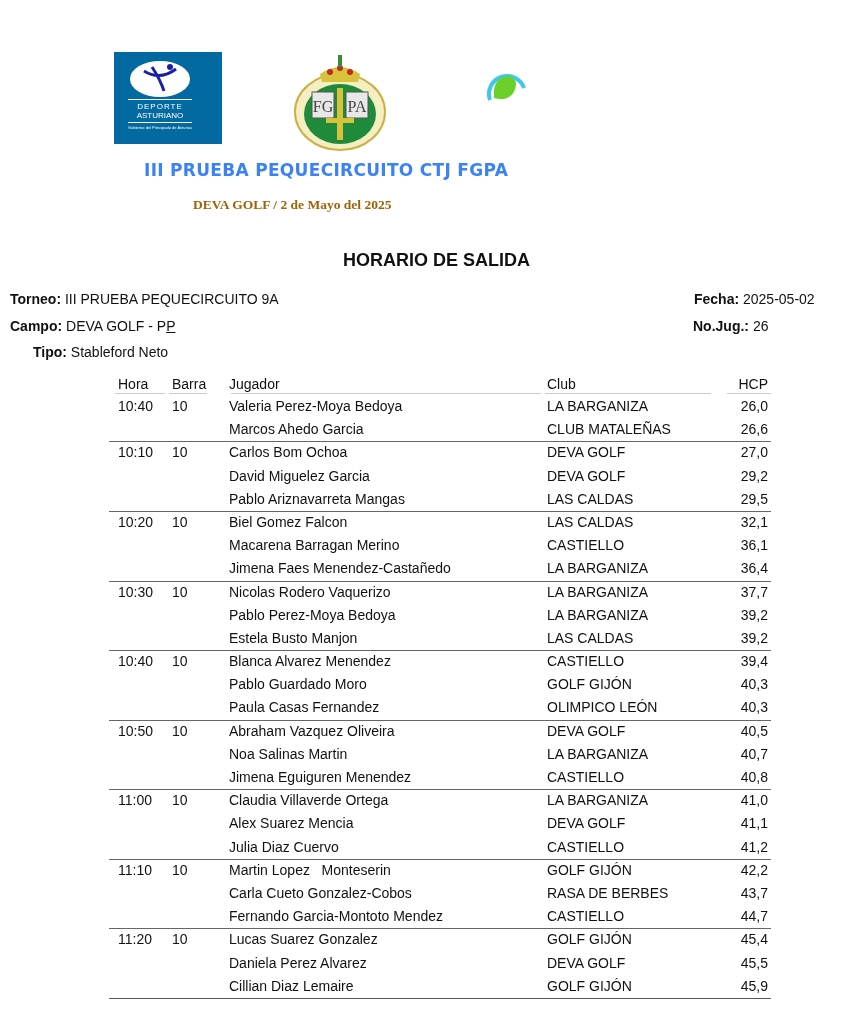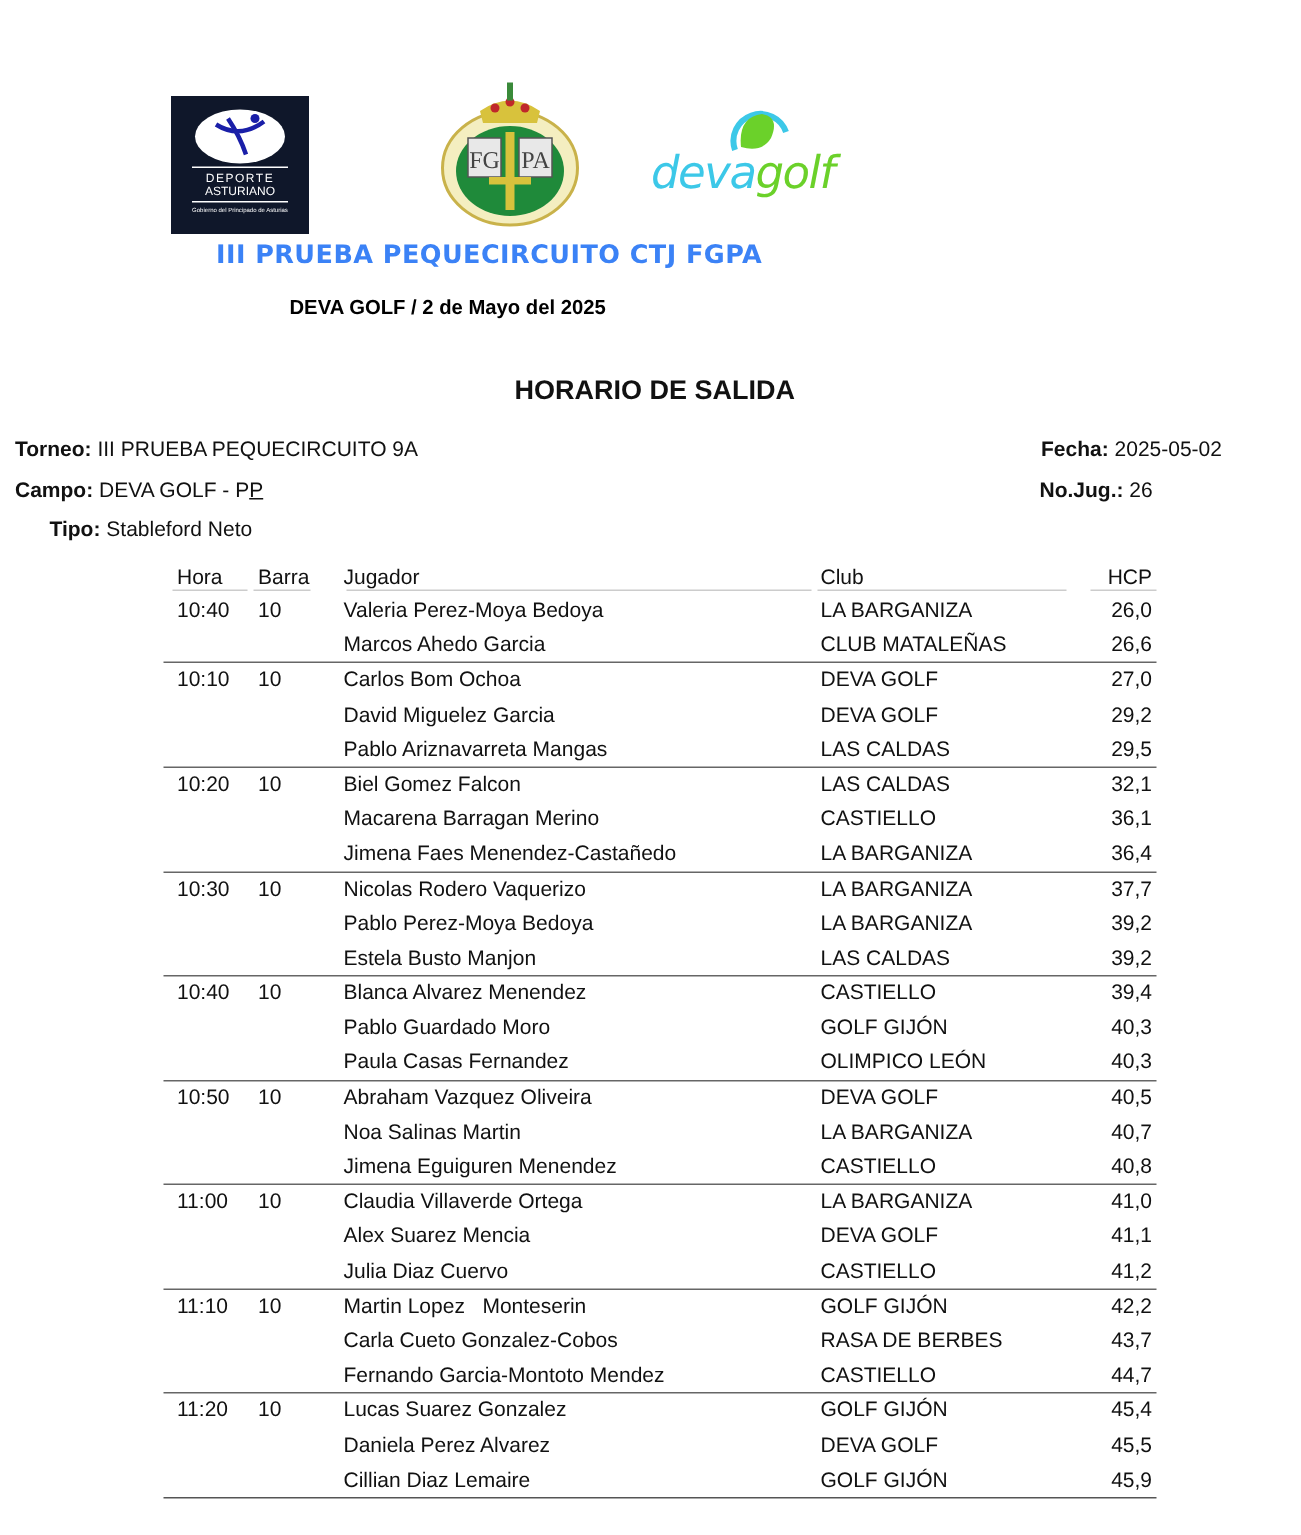--- a/index.html
+++ b/index.html
@@ -1,35 +1,35 @@
 <!DOCTYPE html>
 <html><head>
 <meta charset="utf-8">
 <style>
   html, body { margin:0; padding:0; background:#ffffff; }
   body { width:867px; height:1023px; position:relative; overflow:hidden; font-family:"Liberation Sans", sans-serif; color:#111; }
   .abs { position:absolute; }
 
   
-  .logo-da { left:114px; top:64px; width:92px; height:92px; background:#0f172a; }
+  .logo-da { left:114px; top:52px; width:108px; height:92px; background:#0369a1; }
   .logo-da .oval { position:absolute; left:16px; top:9px; width:60px; height:36px; border-radius:50%; background:#fff; }
   .logo-da .txt1 { position:absolute; left:0; width:92px; top:50px; text-align:center; color:#fff; font-size:8px; letter-spacing:1px; }
   .logo-da .txt2 { position:absolute; left:0; width:92px; top:59px; text-align:center; color:#fff; font-size:8px; }
   .logo-da .ln1 { position:absolute; left:14px; width:64px; top:47px; height:1px; background:#fff; }
   .logo-da .ln2 { position:absolute; left:14px; width:64px; top:70px; height:1px; background:#fff; }
   .logo-da .txt3 { position:absolute; left:0; width:92px; top:73px; text-align:center; color:#fff; font-size:4px; line-height:5px; }
 
   .logo-fgpa { left:290px; top:52px; width:100px; height:100px; }
   .logo-deva { left:430px; top:70px; width:150px; height:70px; }
   .deva-text { position:absolute; left:4px; top:28px; font-family:"DejaVu Sans", sans-serif; font-size:30px; font-style:italic; letter-spacing:-1px; }
   .deva-text .d { color:#3cc8e8; }
   .deva-text .g { color:#6bd12a; }
 
   .banner1 { left:144px; top:160px; font-size:17px; font-weight:bold; color:#3b82f6; letter-spacing:0.3px; font-family:"DejaVu Sans", sans-serif; }
-  .banner2 { left:193px; top:197px; font-size:13.5px; font-weight:bold; color:#000000; font-family:Liberation Sans, sans-serif; }
+  .banner2 { left:193px; top:197px; font-size:13.5px; font-weight:bold; color:#a16207; font-family:Liberation Serif, serif; }
 
   .doc-title { left:0; width:867px; top:250px; text-align:center; font-size:18px; font-weight:bold; color:#111; padding-left:6px; box-sizing:border-box; }
 
   .meta { font-size:14px; }
   .meta b { font-weight:bold;text-align:center; }
   .meta-torneo { left:10px; top:291px; }
   .meta-campo { left:10px; top:318px; }
   .meta-tipo { left:33px; top:344px; }
   .meta-fecha { left:694px; top:291px; }
   .meta-nojug { left:681px; top:318px;margin-left:12px; }
@@ -84,21 +84,20 @@
     <rect x="47" y="36" width="6" height="52" fill="#d8c23c"></rect>
     <rect x="36" y="66" width="28" height="5" fill="#d8c23c"></rect>
   </svg>
 </div>
 
 <div class="abs logo-deva">
   <svg class="abs" style="left:54px;top:0" width="46" height="40" viewBox="0 0 46 40">
     <path d="M6 30 A18 18 0 1 1 40 18" stroke="#3cc8e8" stroke-width="4" fill="none"></path>
     <path d="M10 28 Q8 8 24 6 Q36 8 30 22 Q24 32 10 28 Z" fill="#6bd12a"></path>
   </svg>
-  <div class="deva-text"><span class="d">deva</span><span class="g">golf</span></div>
 </div>
 
 <div class="abs banner1">III PRUEBA PEQUECIRCUITO CTJ FGPA</div>
 <div class="abs banner2">DEVA GOLF / 2 de Mayo del 2025</div>
 
 <div class="abs doc-title">HORARIO DE SALIDA</div>
 
 <div class="abs meta meta-torneo">
   <b>Torneo:</b> <span>III PRUEBA PEQUECIRCUITO 9A</span>
 </div>

